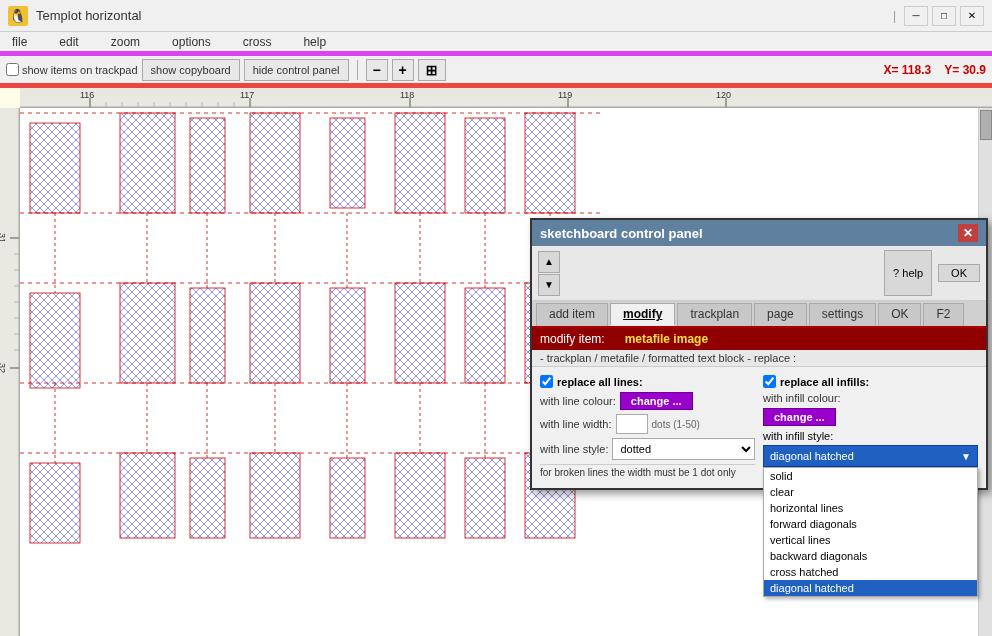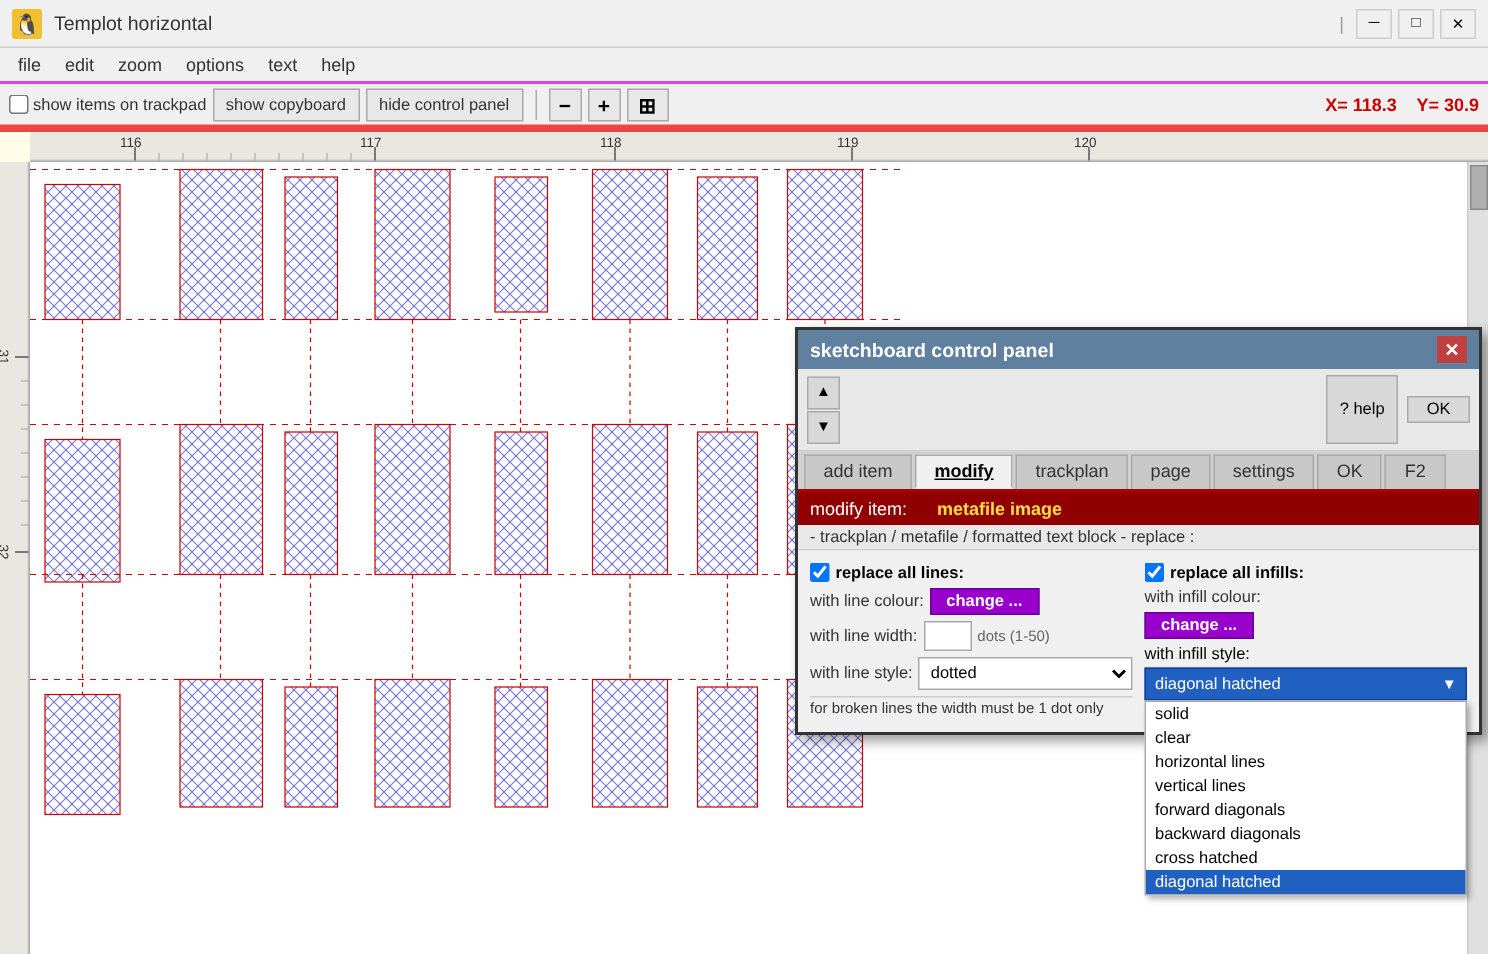--- a/index.html
+++ b/index.html
@@ -57,22 +57,22 @@
       font-size: 10px;
     }
 
     
     .menu-bar {
       background: #f0f0f0;
       height: 24px;
       display: flex;
       align-items: center;
       padding: 0 4px;
-      gap: 0;
-      border-bottom: 2px solid #d946ef;
+      gap: 16px;
+      border-bottom: 5px solid #d946ef;
     }
     .menu-item {
       padding: 2px 8px;
       cursor: pointer;
       color: #333;
       font-size: 12px;
     }
 
     
     .toolbar {
@@ -450,21 +450,21 @@
     <button class="title-btn">□</button>
     <button class="title-btn close">✕</button>
   </div>
 </div>
 
 <div class="menu-bar">
   <span class="menu-item">file</span>
   <span class="menu-item">edit</span>
   <span class="menu-item">zoom</span>
   <span class="menu-item">options</span>
-  <span class="menu-item">text</span>
+  <span class="menu-item">cross</span>
   <span class="menu-item">help</span>
 </div>
 
 <div class="toolbar">
   <label class="toolbar-checkbox-label">
     <input type="checkbox" style="">
     <span>show items on trackpad</span>
   </label>
   <button class="toolbar-btn">show copyboard</button>
   <button class="toolbar-btn">hide control panel</button>
@@ -692,22 +692,22 @@
 
         <div class="infill-style-container">
           <div class="infill-style-selected">
             <span>diagonal hatched</span>
             <span class="infill-style-dropdown-arrow">▼</span>
           </div>
           <div class="infill-style-dropdown">
             <div class="infill-option">solid</div>
             <div class="infill-option">clear</div>
             <div class="infill-option">horizontal lines</div>
+            <div class="infill-option">forward diagonals</div>
             <div class="infill-option">vertical lines</div>
-            <div class="infill-option">forward diagonals</div>
             <div class="infill-option">backward diagonals</div>
             <div class="infill-option">cross hatched</div>
             <div class="infill-option selected">diagonal hatched</div>
           </div>
         </div>
       </div>
 
     </div>
   </div>
 </div>

